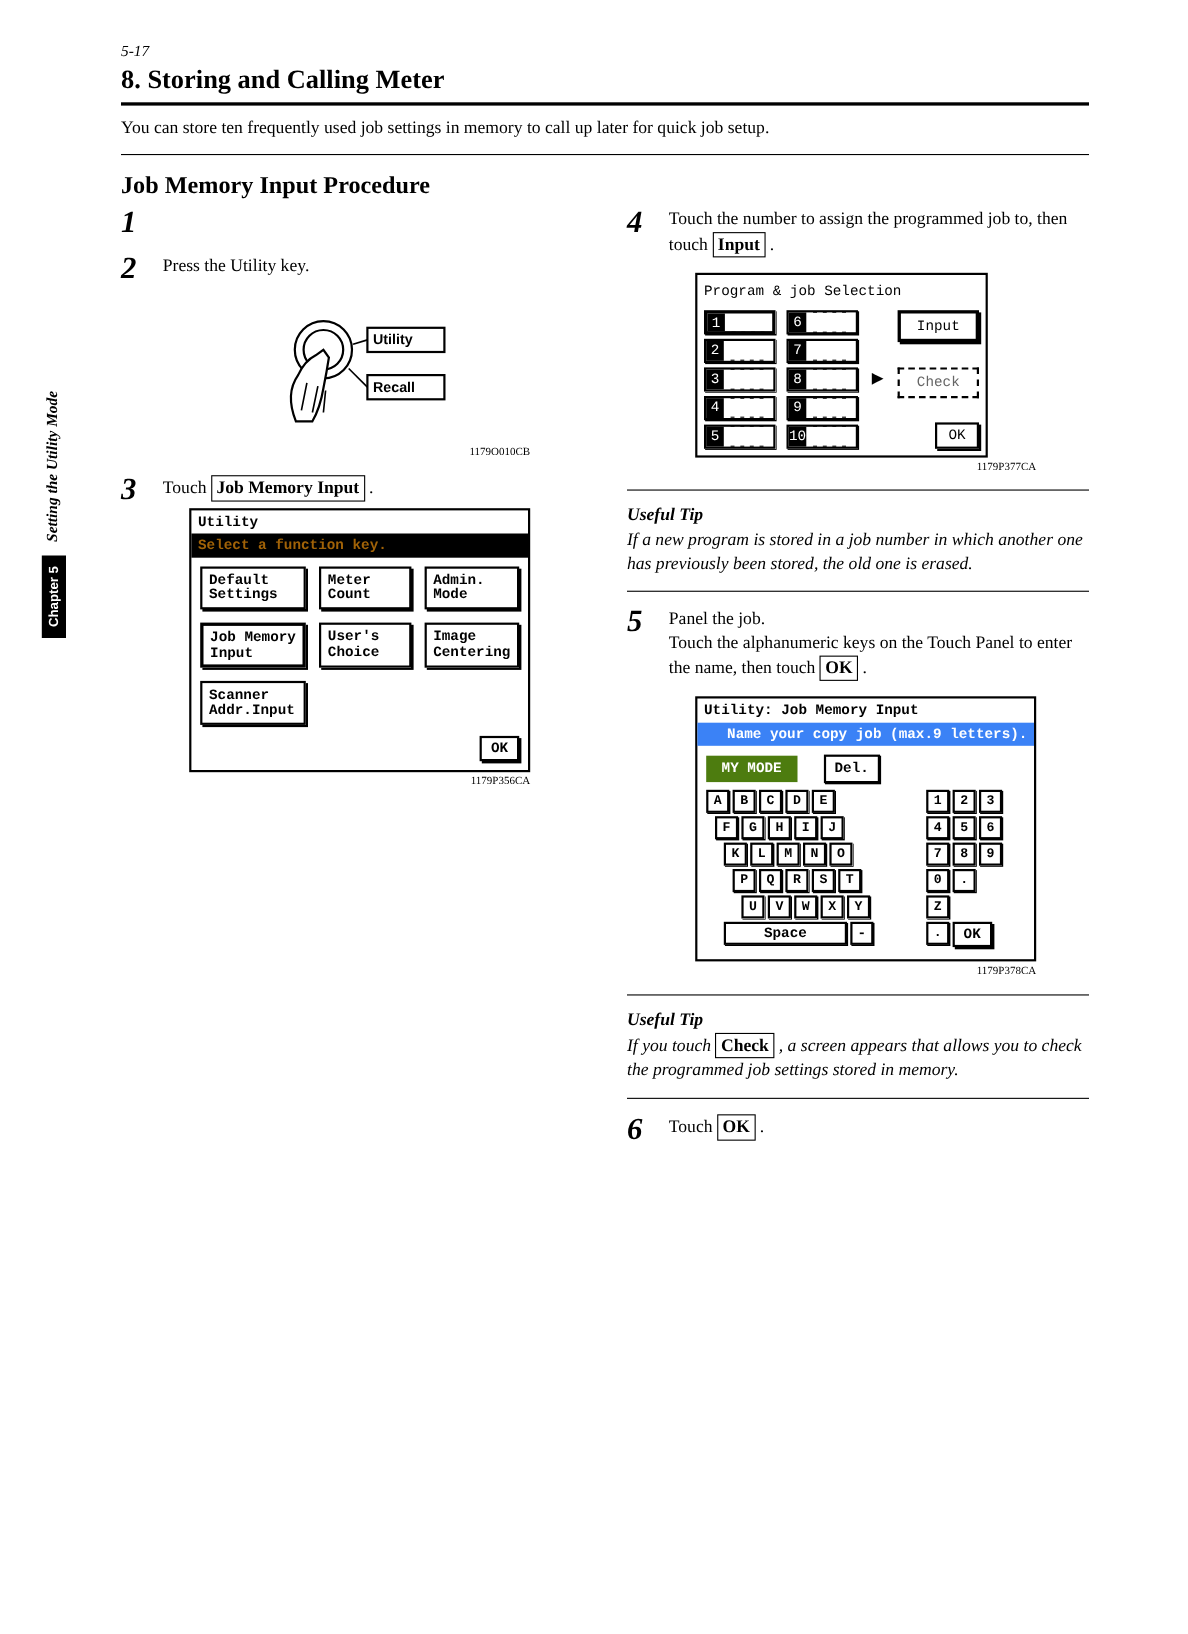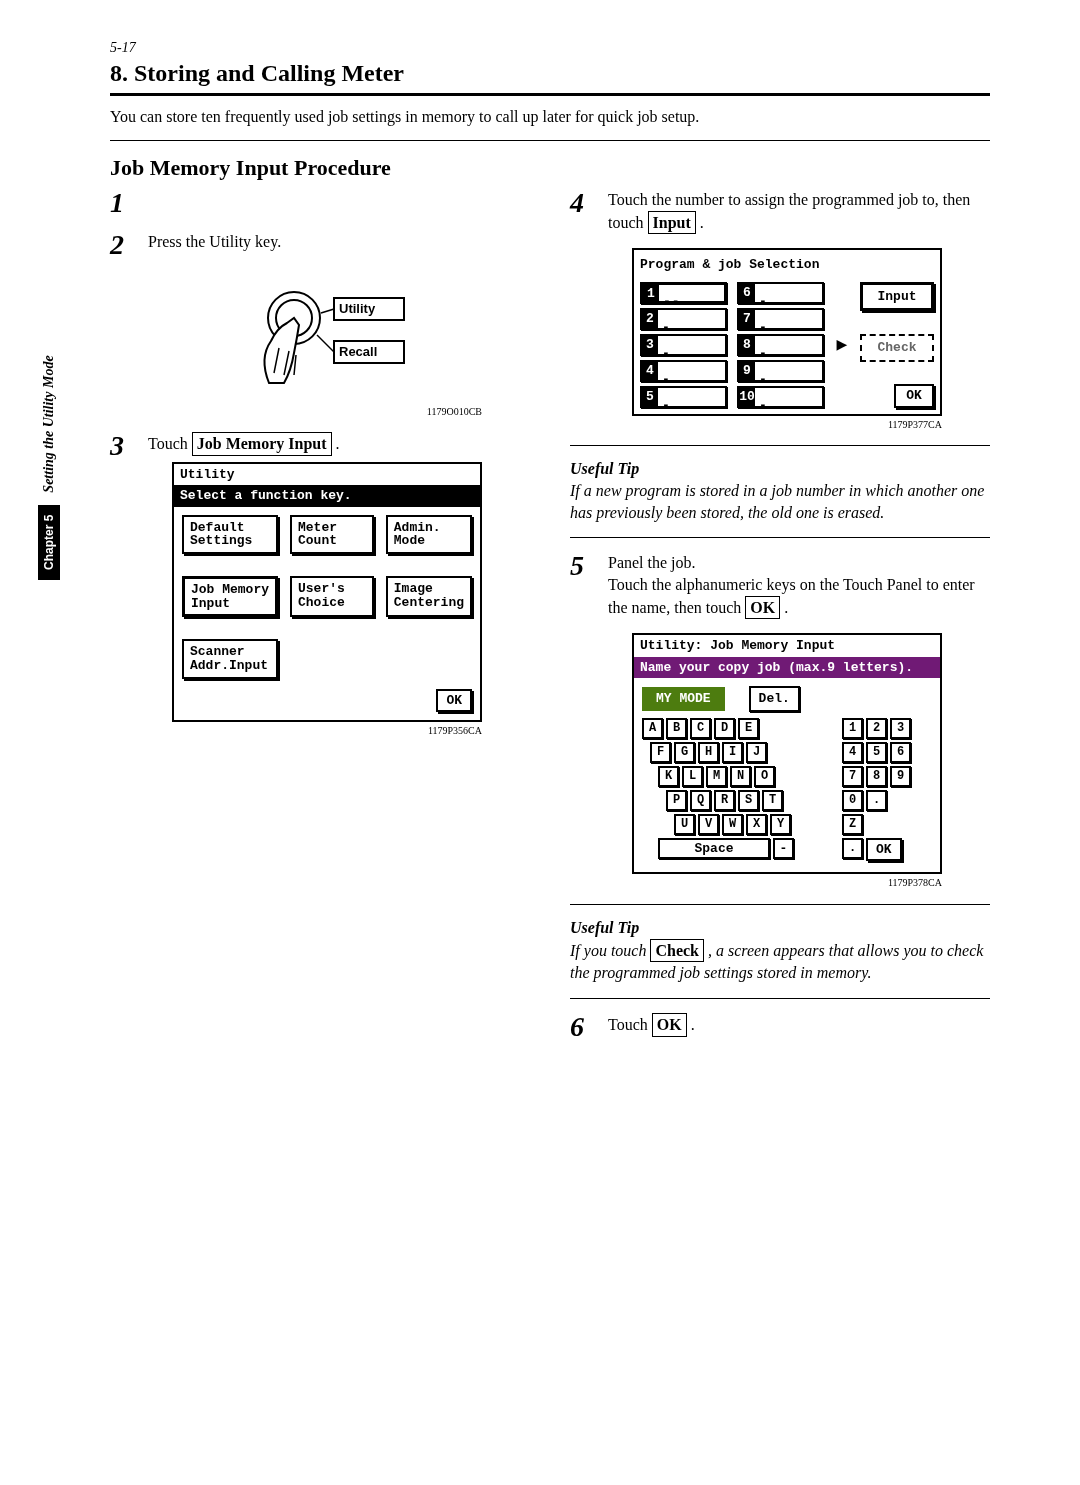--- a/index.html
+++ b/index.html
@@ -84,23 +84,23 @@
   .utility-panel {
     width: 310px;
     margin-left: 24px;
     margin-top: 6px;
     font-family: "Courier New", monospace;
     font-size: 13px;
     font-weight: bold;
   }
   .upanel-outer { border: 2px solid #000; }
   .upanel-title { padding: 2px 6px; }
-  .upanel-sub   { background: #000; color: #ffffff; padding: 2px 6px; }
+  .upanel-sub   { background: #000; color: #a16207; padding: 2px 6px; }
   .upanel-body  { padding: 8px; }
-  .fn-grid { display: grid; grid-template-columns: repeat(3, 1fr); gap: 22px 12px; }
+  .fn-grid { display: grid; grid-template-columns: repeat(3, 1fr); gap: 12px 12px; }
   .fn-key {
     border: 2px solid #000;
     padding: 4px 6px;
     line-height: 1.05;
     white-space: pre;
     box-shadow: 2px 2px 0 #000;
     text-align: left;
   }
   .fn-key.active {
     border-width: 3px;
@@ -117,26 +117,26 @@
 
   
   .utility-illus {
     width: 200px;
     margin: 10px auto 2px auto;
     display: block;
   }
 
   
   .prog-panel {
-    width: 310px;
+    width: 266px;
     margin-left: 24px;
     margin-top: 14px;
     font-family: "Courier New", monospace;
     font-size: 13px;
-    font-weight: bold;
+    font-weight: normal;
   }
   .prog-outer { border: 2px solid #000; padding: 6px; }
   .prog-title { margin-bottom: 8px; }
   .prog-body { display: flex; gap: 10px; align-items: stretch; }
   .slot-cols { display: flex; gap: 10px; flex: 1; }
   .slot-col { flex: 1; display: flex; flex-direction: column; gap: 4px; }
   .slot {
     border: 2px solid #000;
     display: flex;
     align-items: center;
@@ -186,21 +186,21 @@
   .kb-panel {
     width: 310px;
     margin-left: 24px;
     margin-top: 14px;
     font-family: "Courier New", monospace;
     font-size: 13px;
     font-weight: bold;
   }
   .kb-outer { border: 2px solid #000; }
   .kb-title { padding: 2px 6px; }
-  .kb-sub { background:#701a75; color:#fff; padding:2px 6px; }
+  .kb-sub { background:#3b82f6; color:#fff; padding:2px 6px;text-align:right; }
   .kb-body { padding: 8px; }
   .kb-row { display:flex; align-items:center; gap:4px; margin-bottom:6px; }
   .kb-display {
     background:#4d7c0f; color:#fff;
     padding:3px 14px;
     display:inline-block;
   }
   .kb-del {
     border:2px solid #000; padding:2px 8px; margin-left:20px;
     box-shadow:1px 1px 0 #000;

